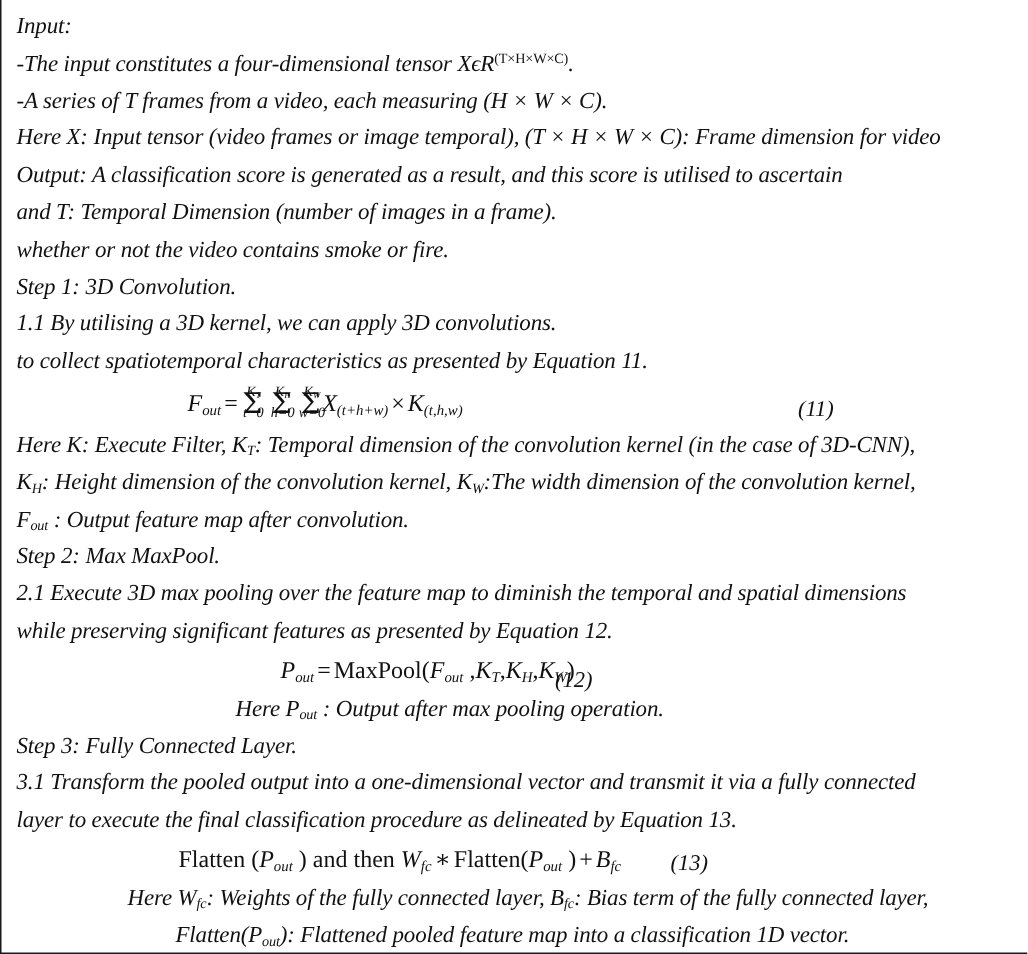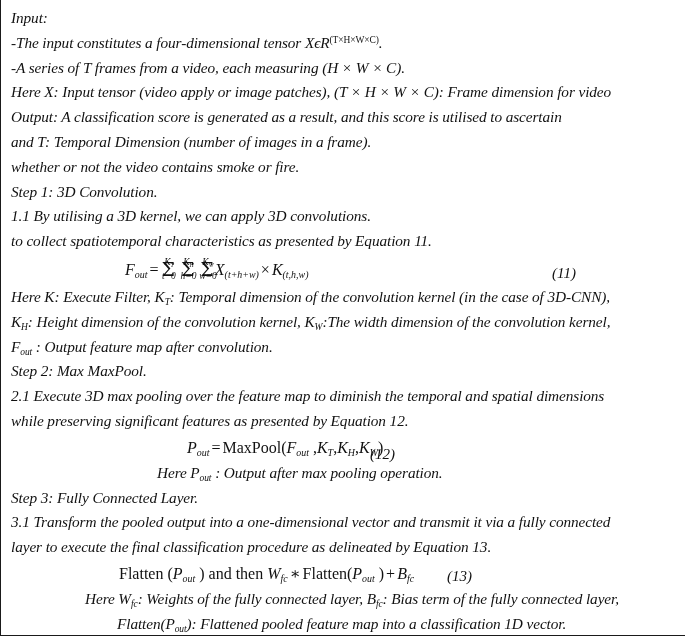--- a/index.html
+++ b/index.html
@@ -104,33 +104,33 @@
 
 <div id="page">
   <div id="doc">
 
     <div class="line">Input:</div>
 
     <div class="line"><span>-The input constitutes a four-dimensional tensor XϵR</span><sup>(T×H×W×C)</sup><span>.</span></div>
 
     <div class="line">-A series of T frames from a video, each measuring (H × W × C).</div>
 
-    <div class="line">Here X: Input tensor (video apply or image patches), (T × H × W × C): Frame dimension for video</div>
+    <div class="line">Here X: Input tensor (video frames or image temporal), (T × H × W × C): Frame dimension for video</div>
     <div class="line">Output: A classification score is generated as a result, and this score is utilised to ascertain</div>
 
     <div class="line">and T: Temporal Dimension (number of images in a frame).</div>
     <div class="line">whether or not the video contains smoke or fire.</div>
 
     <div class="line">Step 1: 3D Convolution.</div>
     <div class="line">1.1  By utilising a 3D kernel, we can apply 3D convolutions.</div>
     <div class="line">to collect spatiotemporal characteristics as presented by Equation 11.</div>
 
     <div class="eq-line" style="padding-left:118px;">
       <span class="eq-body"><span class="mathvar">F</span><sub>out</sub><span class="op">=</span><span class="sigma"><span class="lim-top"><span class="mathvar">K</span><sub>T</sub></span><span class="glyph">Σ</span><span class="lim-bot">t−0</span></span>&nbsp;<span class="sigma"><span class="lim-top"><span class="mathvar">K</span><sub>H</sub></span><span class="glyph">Σ</span><span class="lim-bot">h=0</span></span>&nbsp;<span class="sigma"><span class="lim-top"><span class="mathvar">K</span><sub>W</sub></span><span class="glyph">Σ</span><span class="lim-bot">w=0</span></span><span class="mathvar">X</span><sub>(t+h+w)</sub><span class="op">×</span><span class="mathvar">K</span><sub>(t,h,w)</sub></span>
-      <span class="eq-num" style="left:545px; top:4px;">(11)</span>
+      <span class="eq-num" style="left:525px; top:4px;">(11)</span>
     </div>
 
     <div class="line"><span>Here K: Execute Filter, K</span><sub>T</sub><span>: Temporal dimension of the convolution kernel (in the case of 3D-CNN),</span></div>
 
     <div class="line"><span>K</span><sub>H</sub><span>: Height dimension of the convolution kernel, K</span><sub>W</sub><span>:The width dimension of the convolution kernel,</span></div>
 
     <div class="line"><span>F</span><sub>out</sub><span> : Output feature map after convolution.</span></div>
 
     <div class="line">Step 2: Max MaxPool.</div>
     <div class="line">2.1 Execute 3D max pooling over the feature map to diminish the temporal and spatial dimensions</div>

